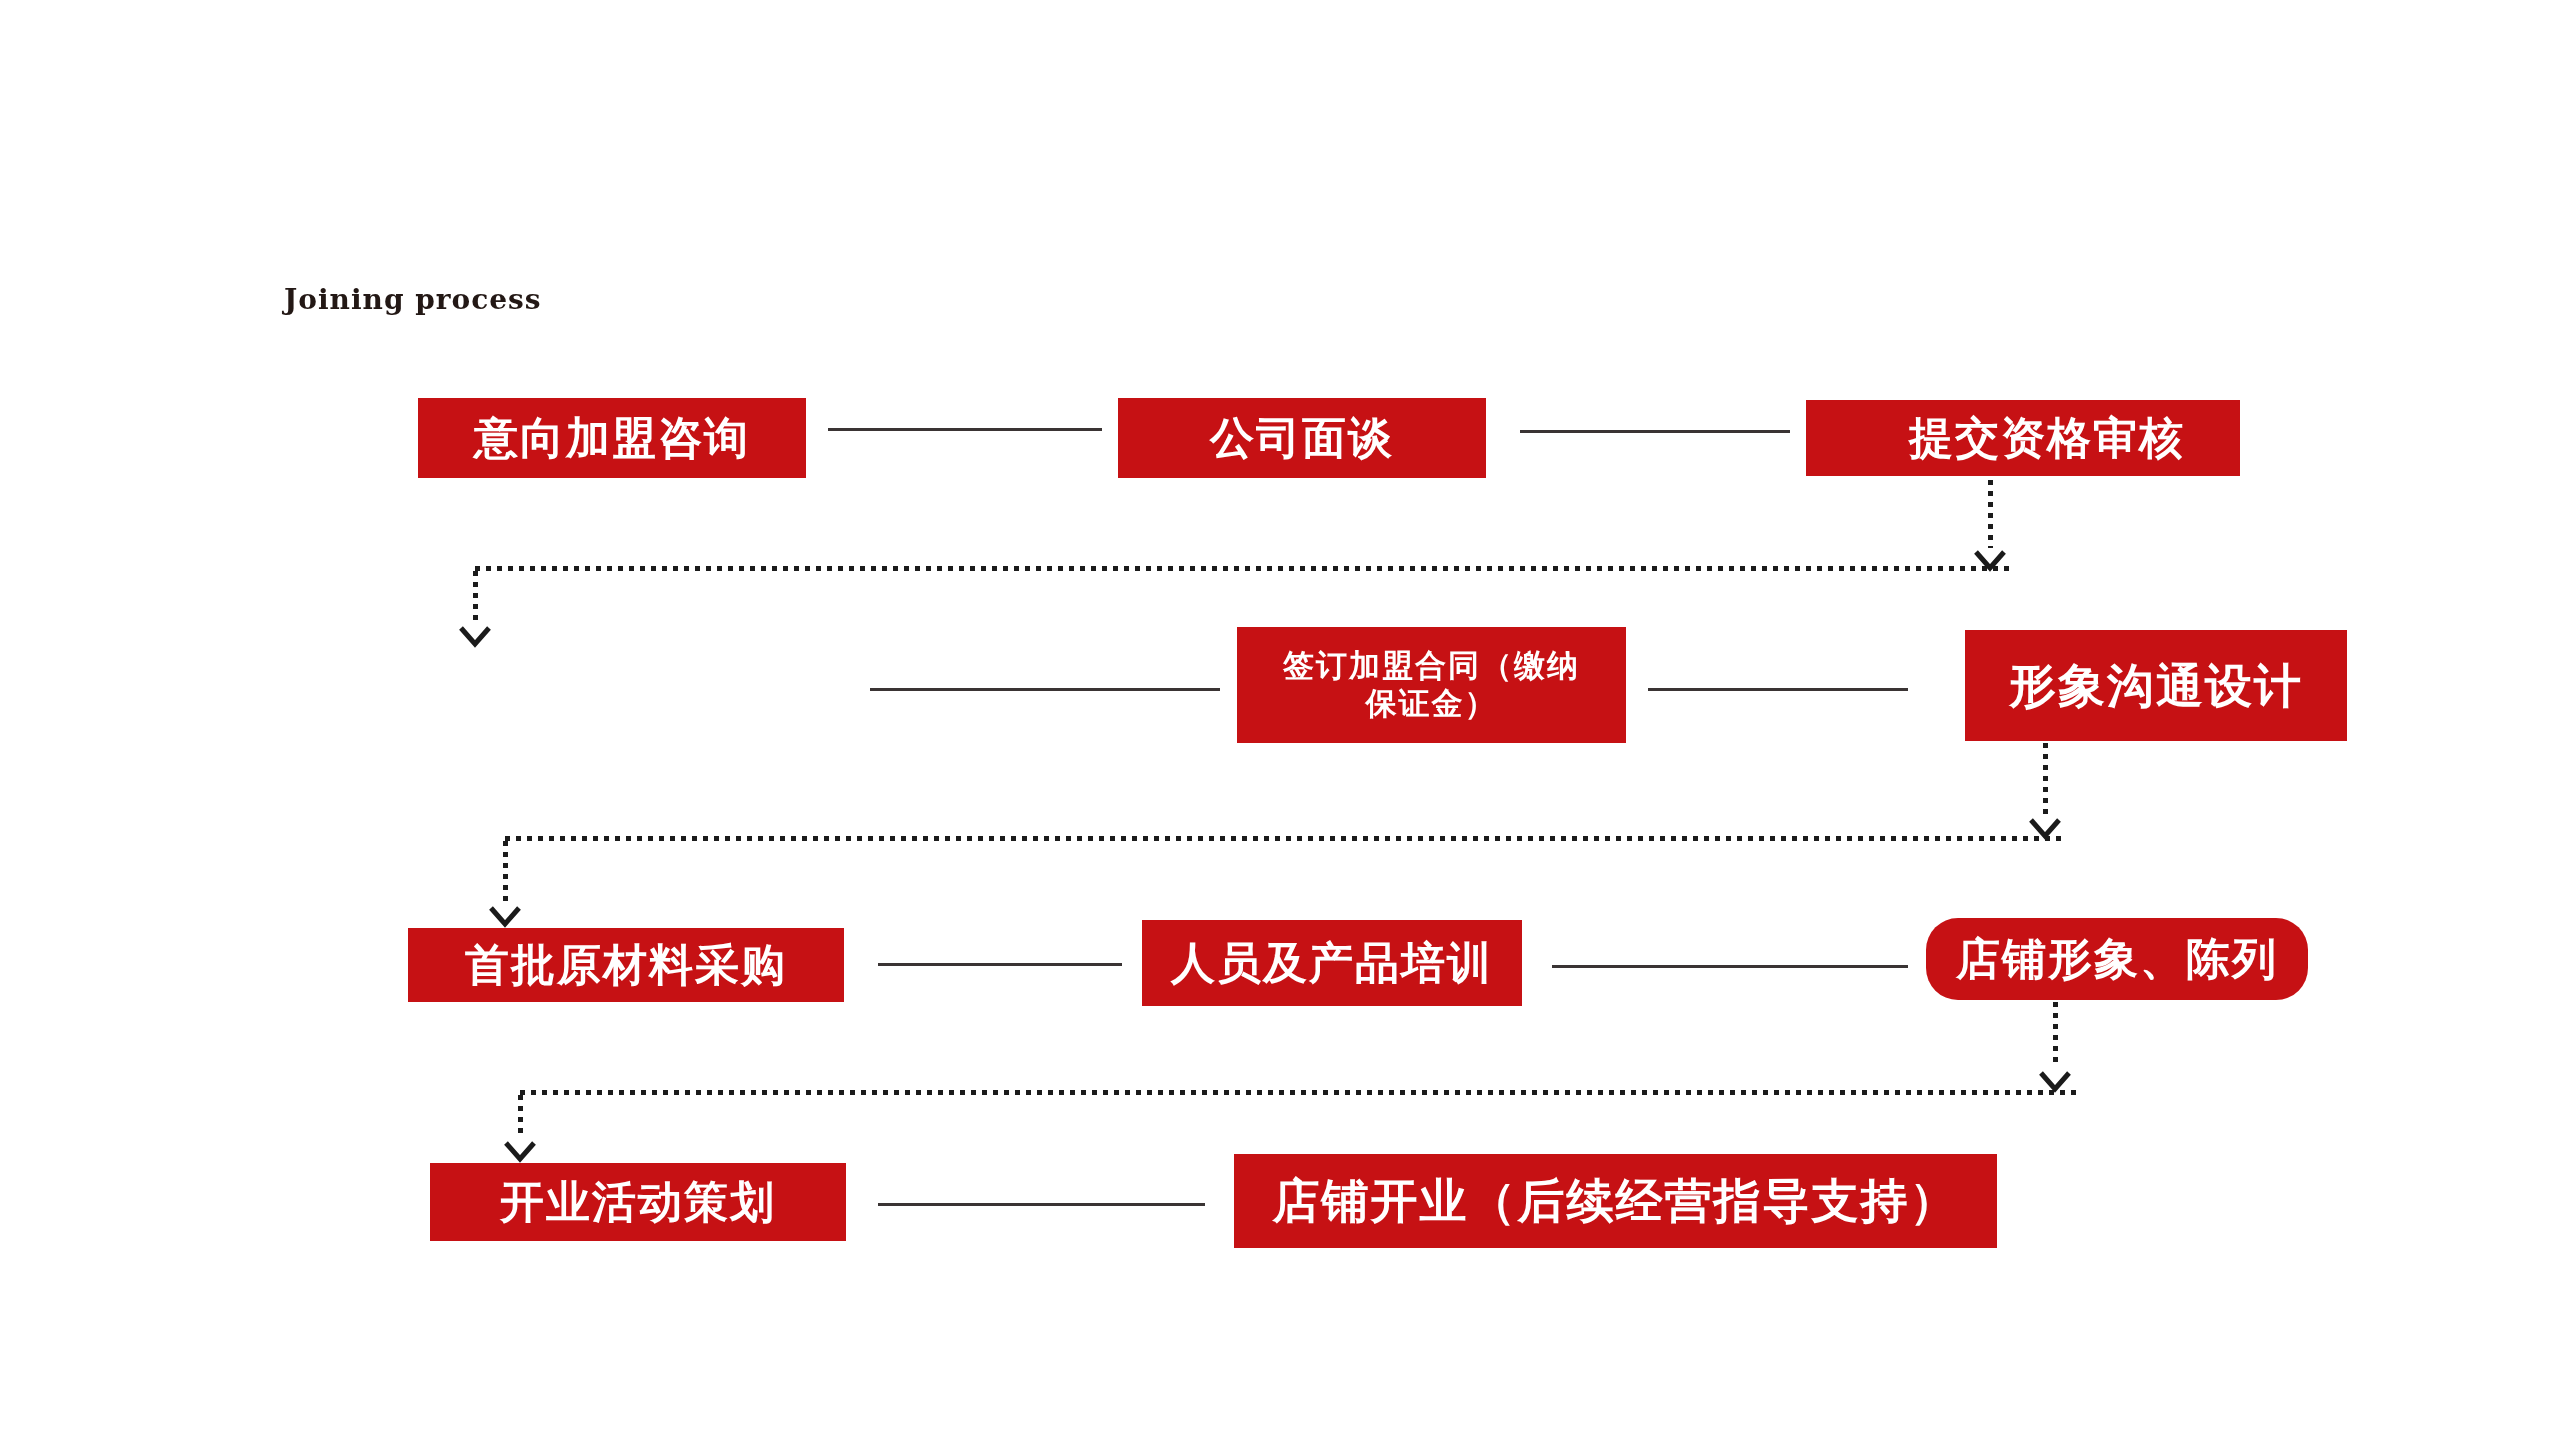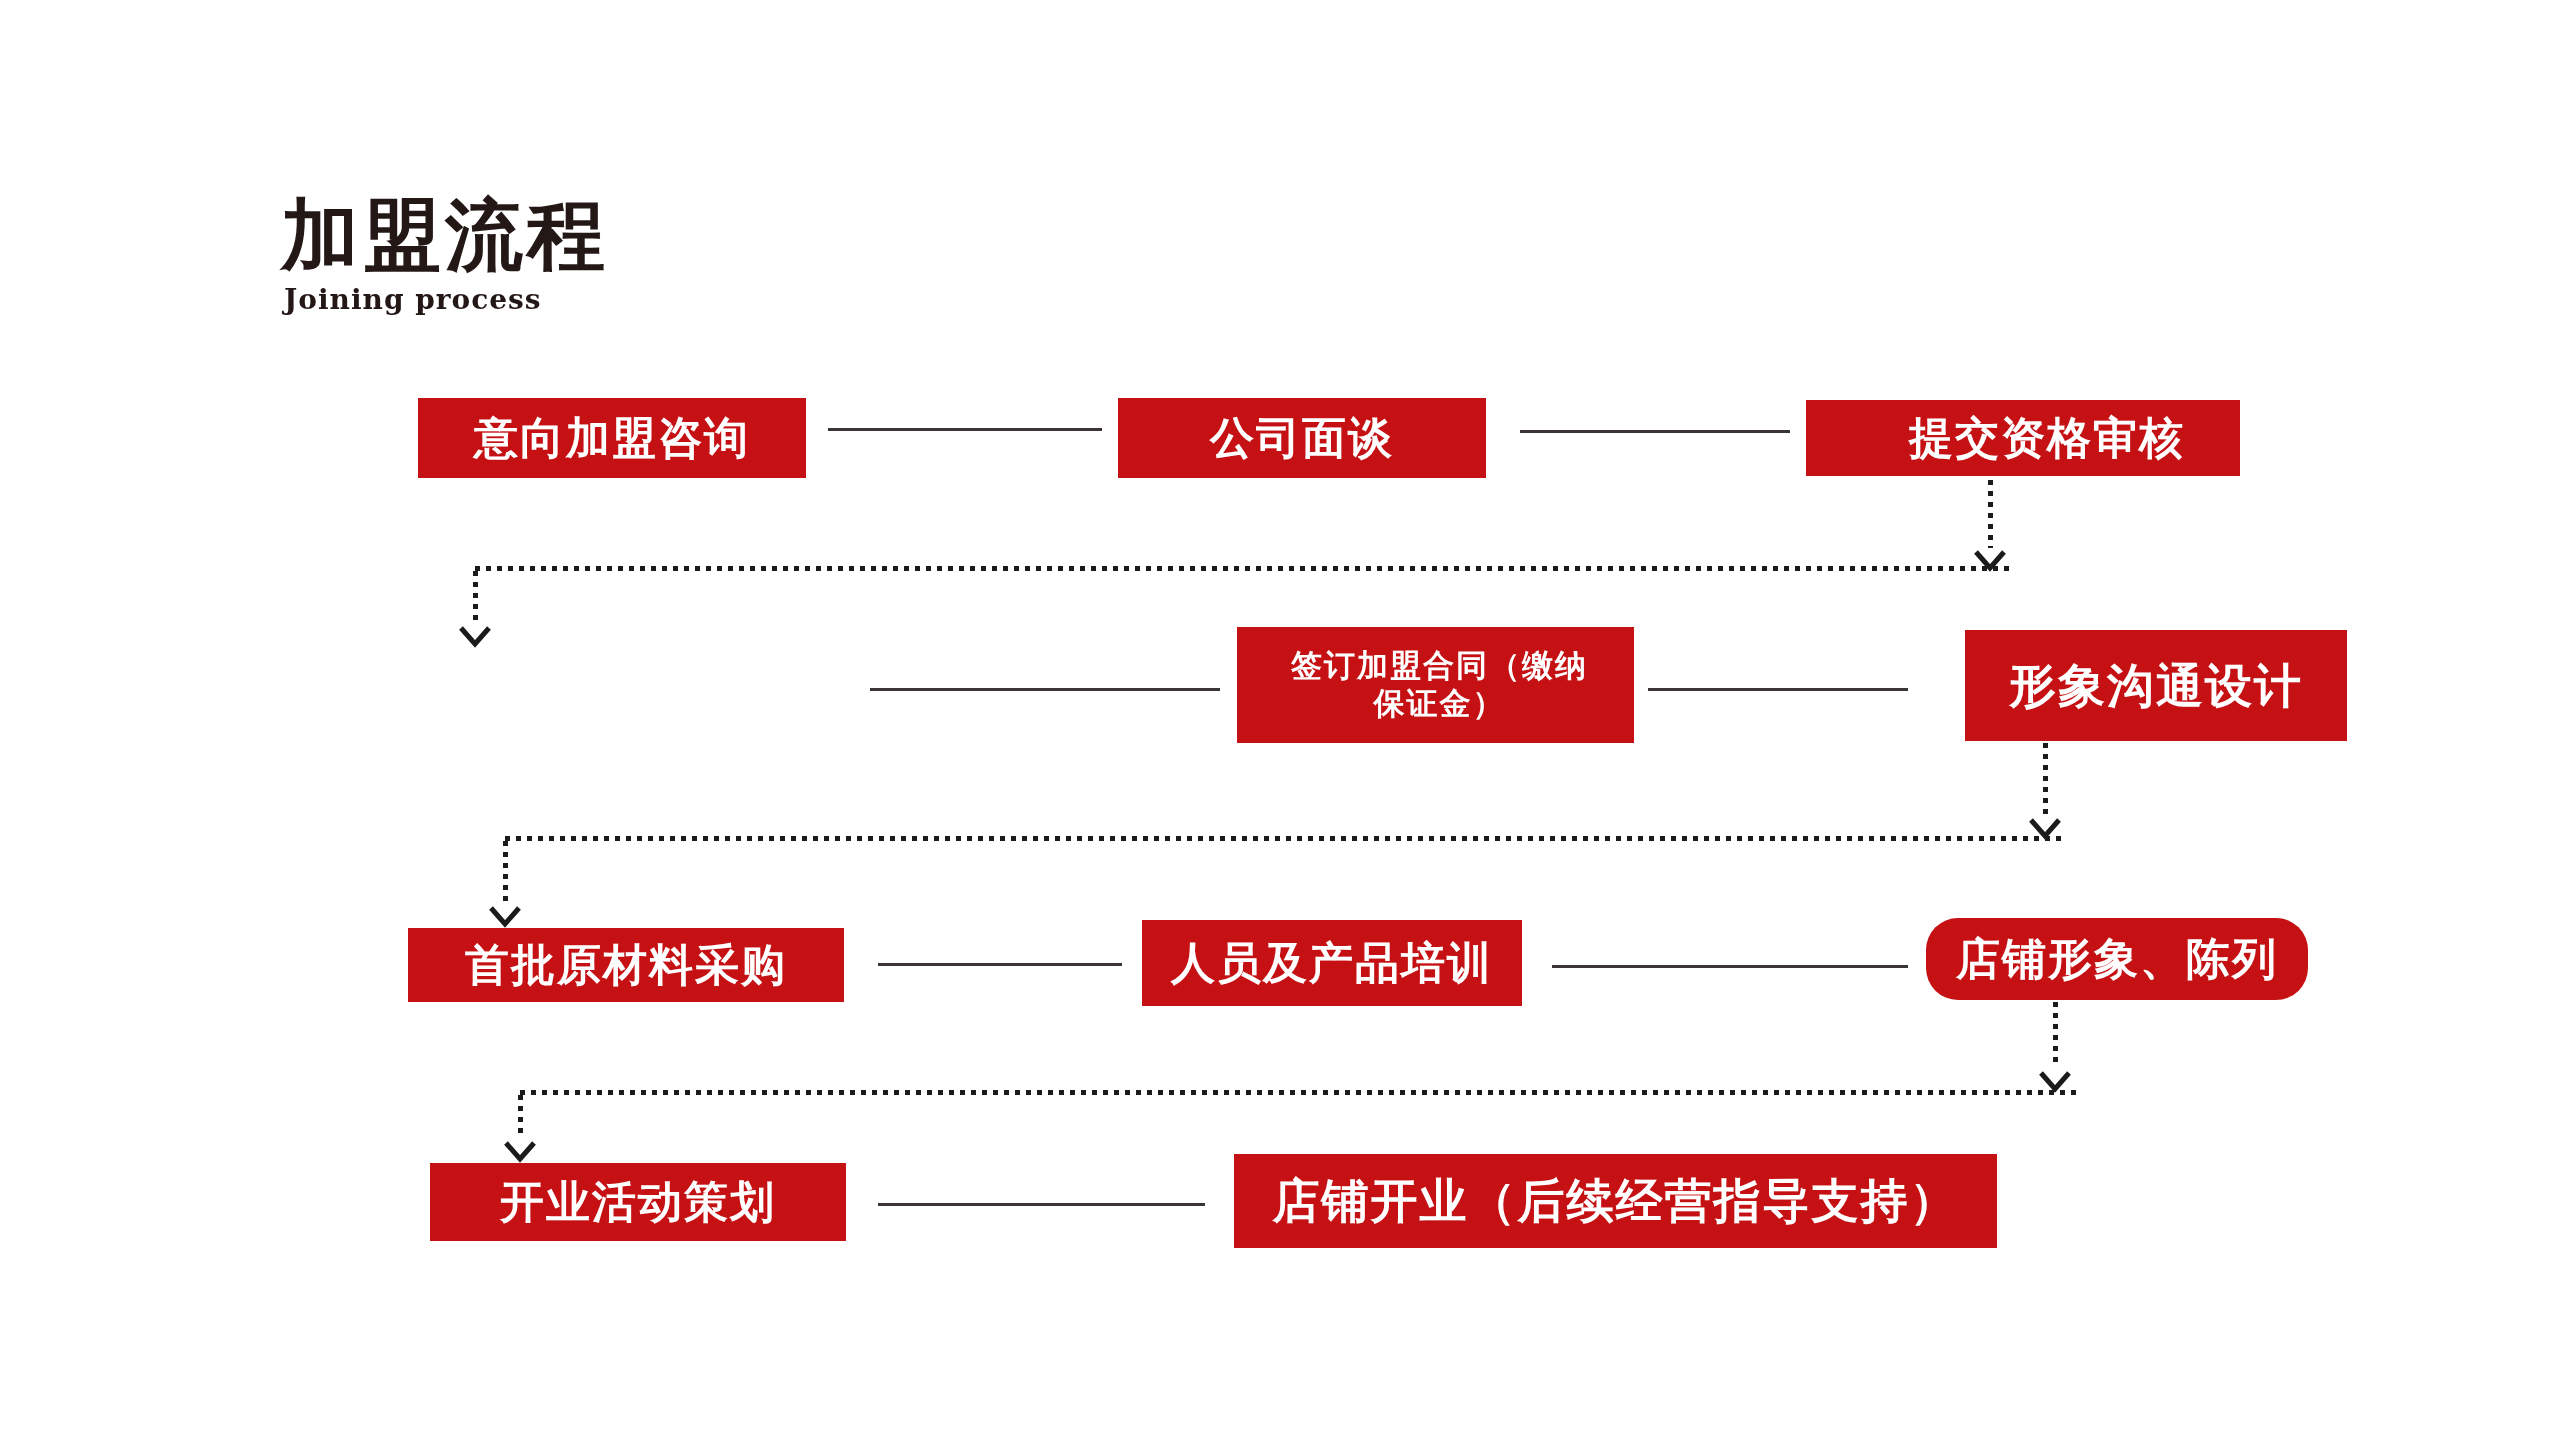--- a/index.html
+++ b/index.html
@@ -26,41 +26,40 @@
     color:#ffffff;
     display:flex;align-items:center;justify-content:center;
     text-align:center;
     font-weight:700;
     white-space:pre-line;
     line-height:1.22;
     letter-spacing:2px;
   }
   .fs-std{font-size:44px;}
   .fs-big{font-size:47px;}
-  .fs-sm{font-size:31px;padding-left:8px;}
+  .fs-sm{font-size:31px;}
   .solid-line{
     position:absolute;height:3px;background:#3A3434;
   }
   .dot-h{
     position:absolute;height:5px;
     background-image:repeating-linear-gradient(90deg,#1B1B1B 0 5px,transparent 5px 11px);
   }
   .dot-v{
     position:absolute;width:5px;
     background-image:repeating-linear-gradient(180deg,#1B1B1B 0 5px,transparent 5px 11px);
   }
   .arrow{position:absolute;width:34px;height:23px;}
   .arrow svg{display:block;}
 </style>
 </head>
 <body>
 
 <div class="canvas">
 
-  <div class="title-zh">加盟流程</div>
   <div class="title-en">Joining process</div>
 
   <div class="flow-box fs-std" style="left:1118px;top:398px;width:368px;height:80px;">公司面谈</div>
   <div class="flow-box fs-std" style="left:418px;top:398px;width:388px;height:80px;">意向加盟咨询</div>
   <div class="flow-box fs-std" style="left:1806px;top:400px;width:386px;height:76px;padding-left:48px;">提交资格审核</div>
 
   <div class="solid-line" style="left:828px;top:428px;width:274px;"></div>
   <div class="solid-line" style="left:1520px;top:430px;width:270px;"></div>
 
   <div class="dot-v" style="left:1988px;top:480px;height:68px;"></div>

